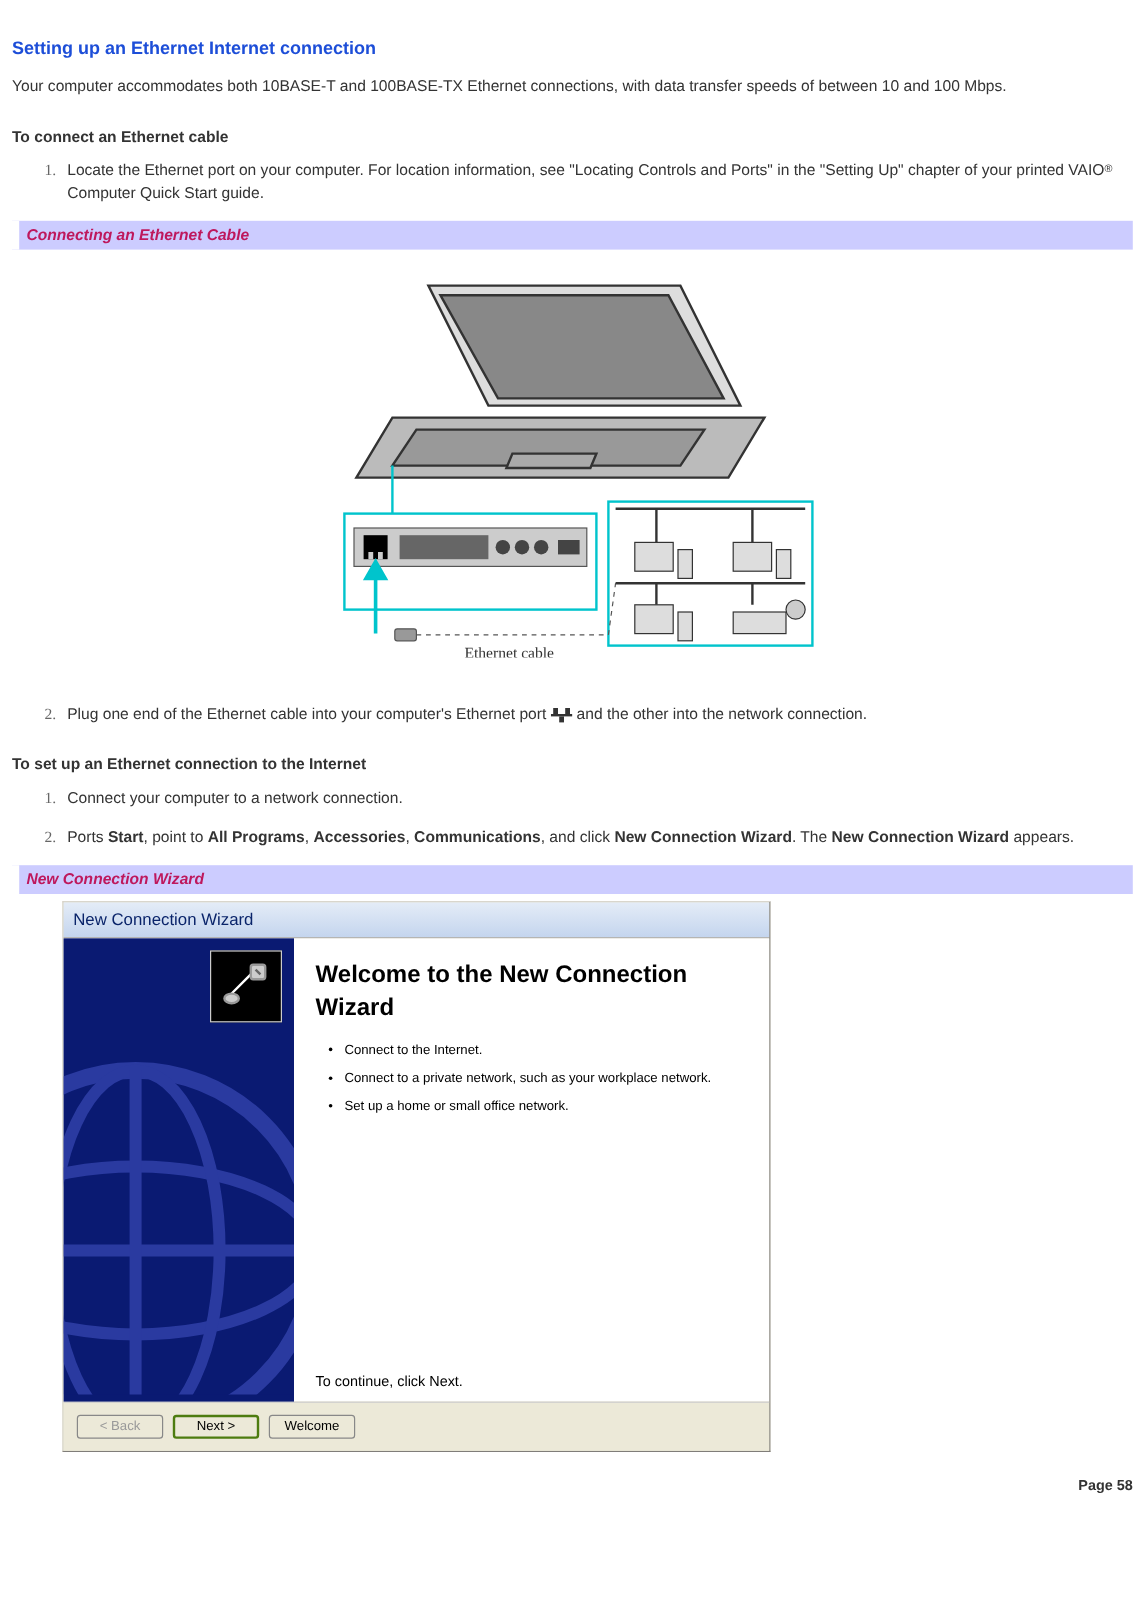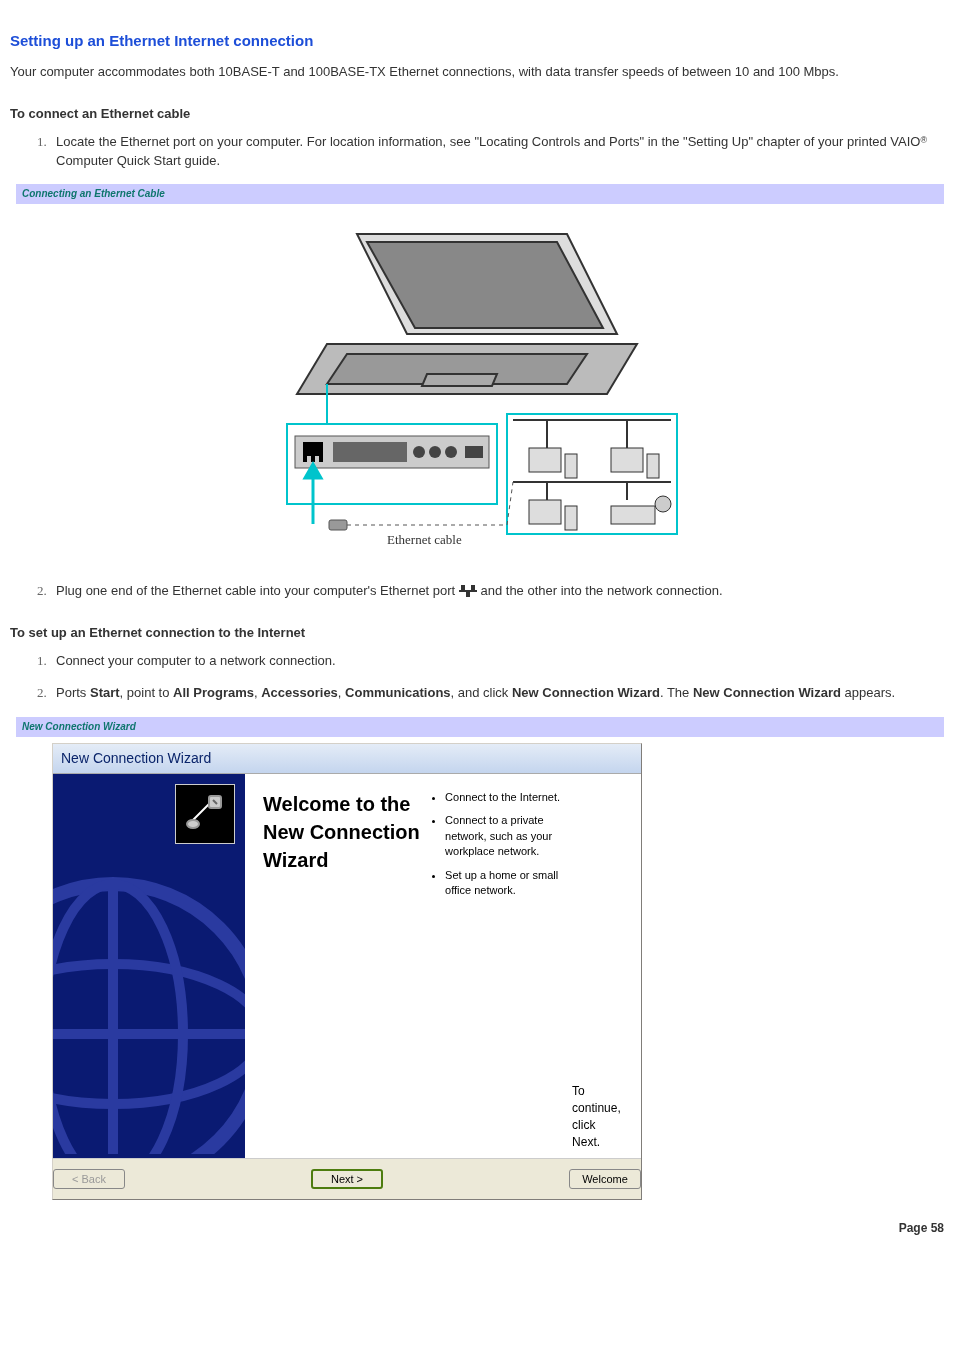--- a/index.html
+++ b/index.html
@@ -21,24 +21,24 @@
       margin: 12px 0;
       color: #333;
     }
     h2.sub-heading {
       font-size: 13px;
       font-weight: bold;
       margin: 24px 0 10px 0;
     }
     .banner {
       background: #CCCCFF;
-      color: #0f766e;
+      color: #be185d;
       font-weight: bold;
       font-style: italic;
-      font-size: 10px;
+      font-size: 13px;
       padding: 3px 6px;
       margin: 0;
       border-left: 6px solid #fff;
     }
     ol.steps {
       list-style-type: decimal;
       margin: 8px 0 8px 0;
       padding-left: 40px;
     }
     ol.steps > li {
@@ -99,21 +99,21 @@
     .wizard-sidebar {
       width: 192px;
       position: relative;
       overflow: hidden;
       background: #0a1a72;
     }
     .wizard-main {
       flex: 1;
       padding: 12px 18px 8px 18px;
       display: flex;
-      flex-direction: row;
+      flex-direction: column;
     }
     .wizard-heading {
       font-family: "Franklin Gothic Medium", Tahoma, sans-serif;
       font-size: 20px;
       font-weight: bold;
       margin: 4px 0 10px 0;
     }
     .wizard-text {
       font-size: 11px;
       margin: 6px 0;
@@ -127,23 +127,23 @@
     .wizard-list li {
       margin-bottom: 8px;
     }
     .wizard-continue {
       margin-top: auto;
       font-size: 12px;
       padding-top: 20px;
     }
     .wizard-footer {
       background: #ece9d8;
-      padding: 10px 0;
-      display: flex;
-      justify-content: space-between;
+      padding: 10px 11px;
+      display: flex;
+      justify-content: flex-start;
       gap: 8px;
       border-top: 1px solid #ccc;
     }
     .wizard-footer button {
       min-width: 72px;
       padding: 2px 10px;
       font-family: Tahoma, sans-serif;
       font-size: 11px;
       background: #ece9d8;
       border: 1px solid #888;

